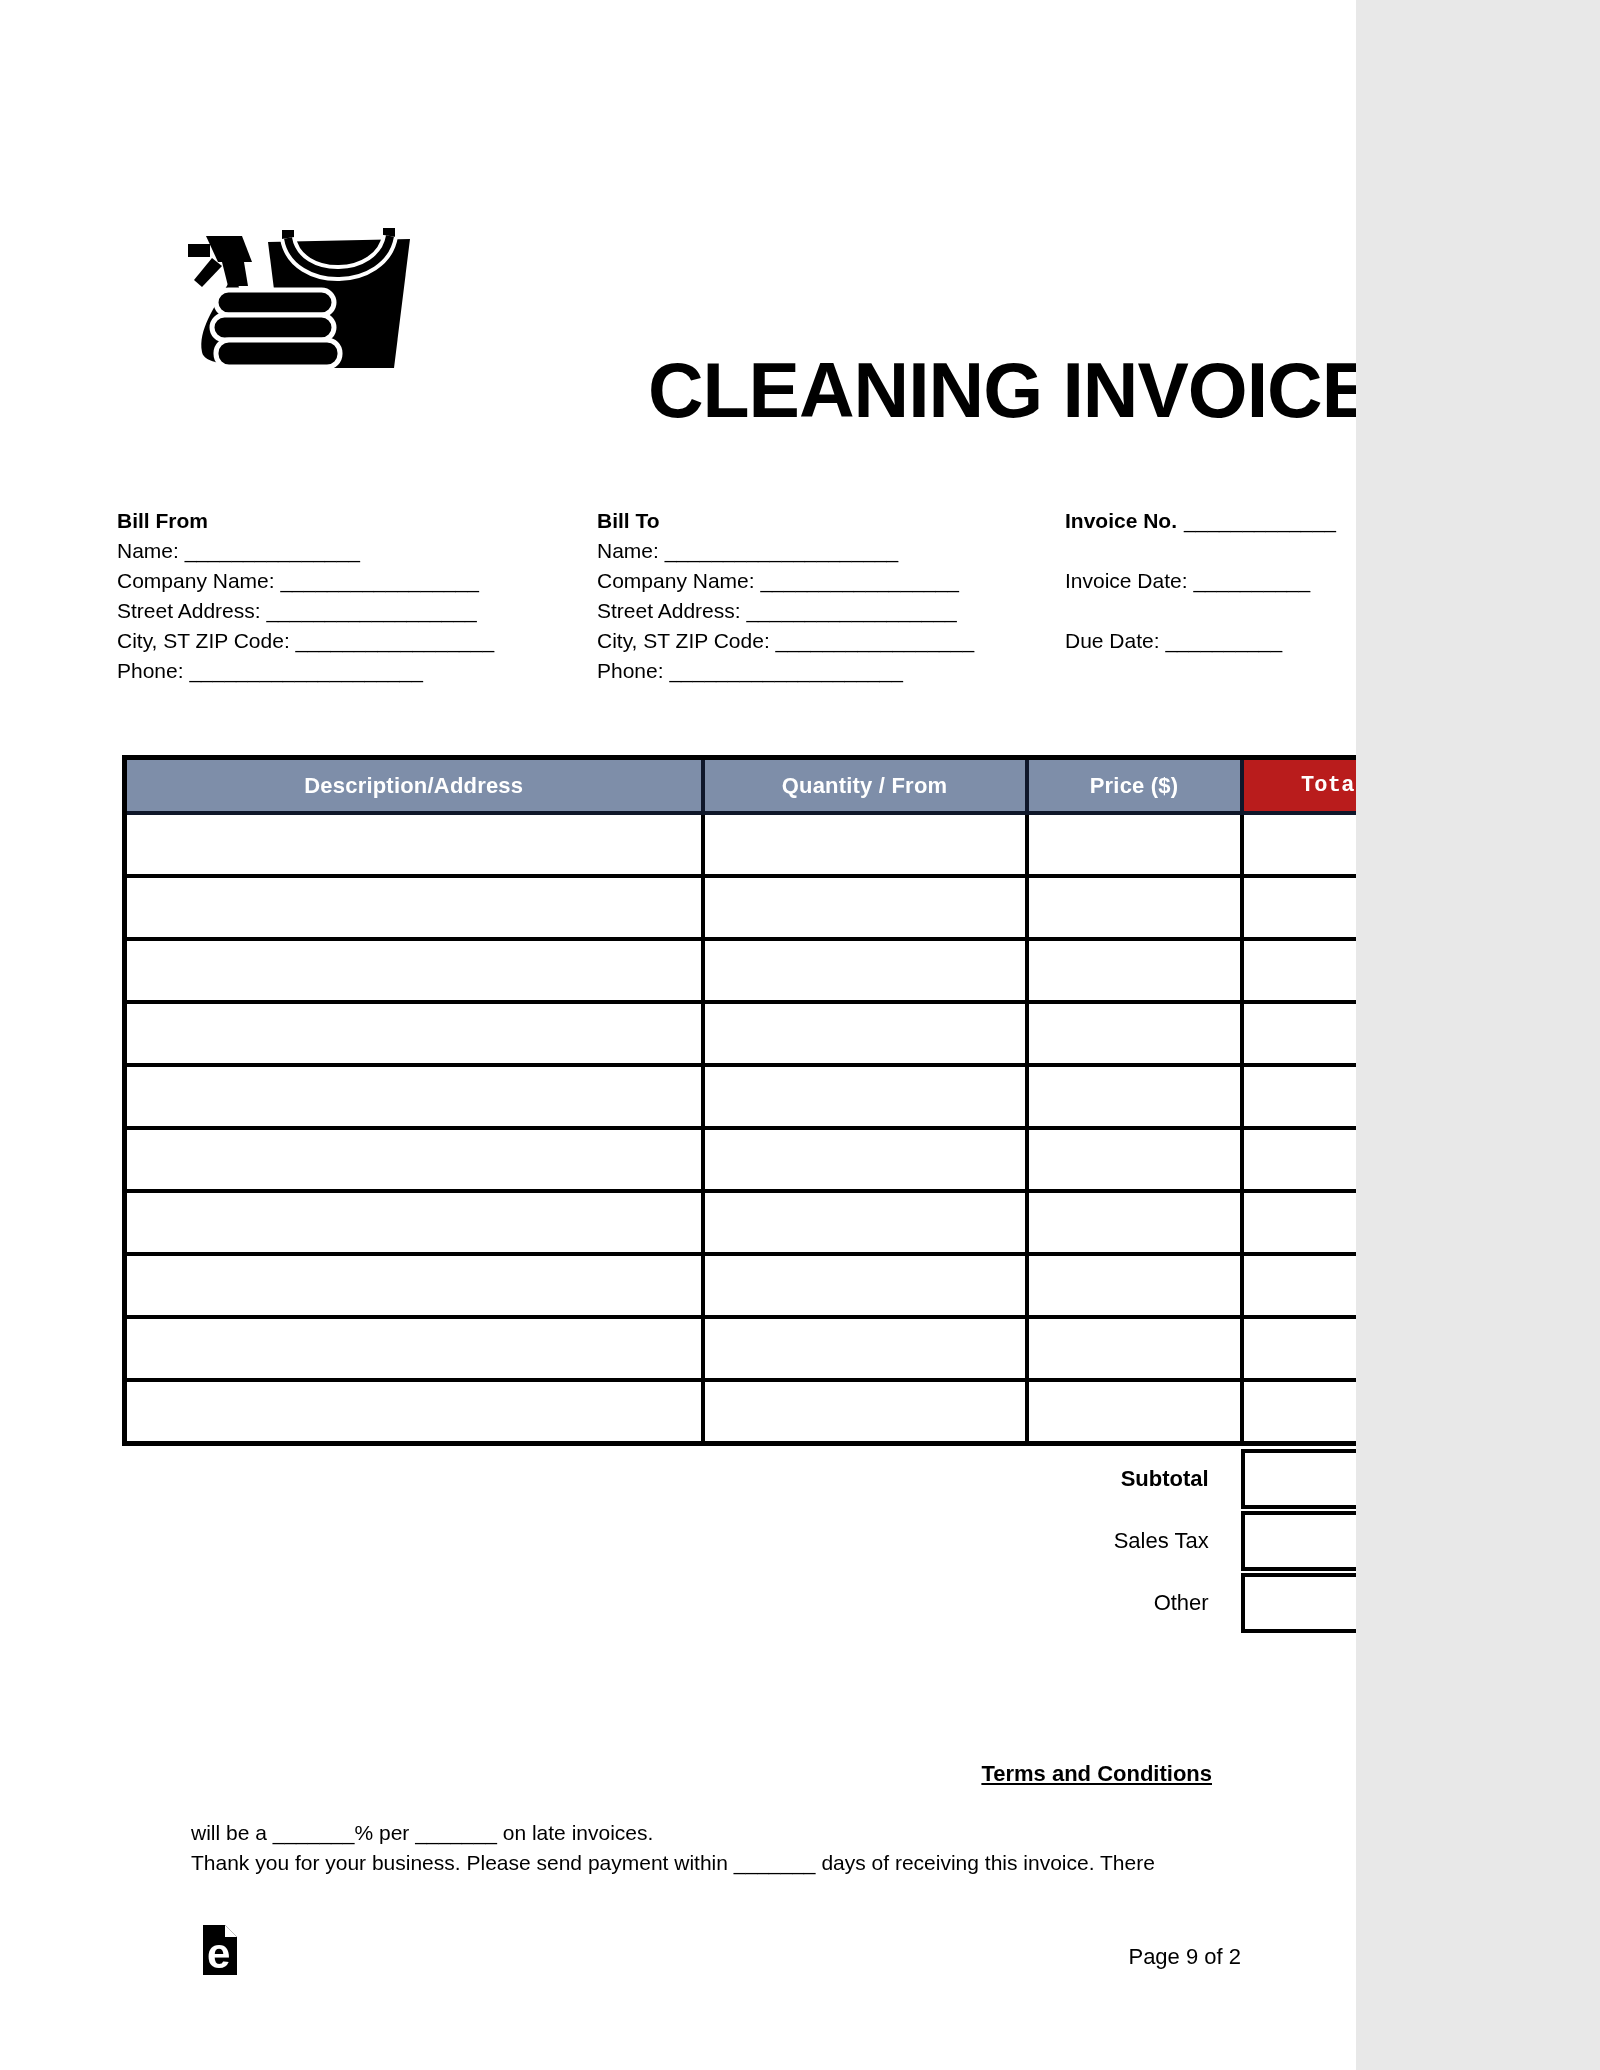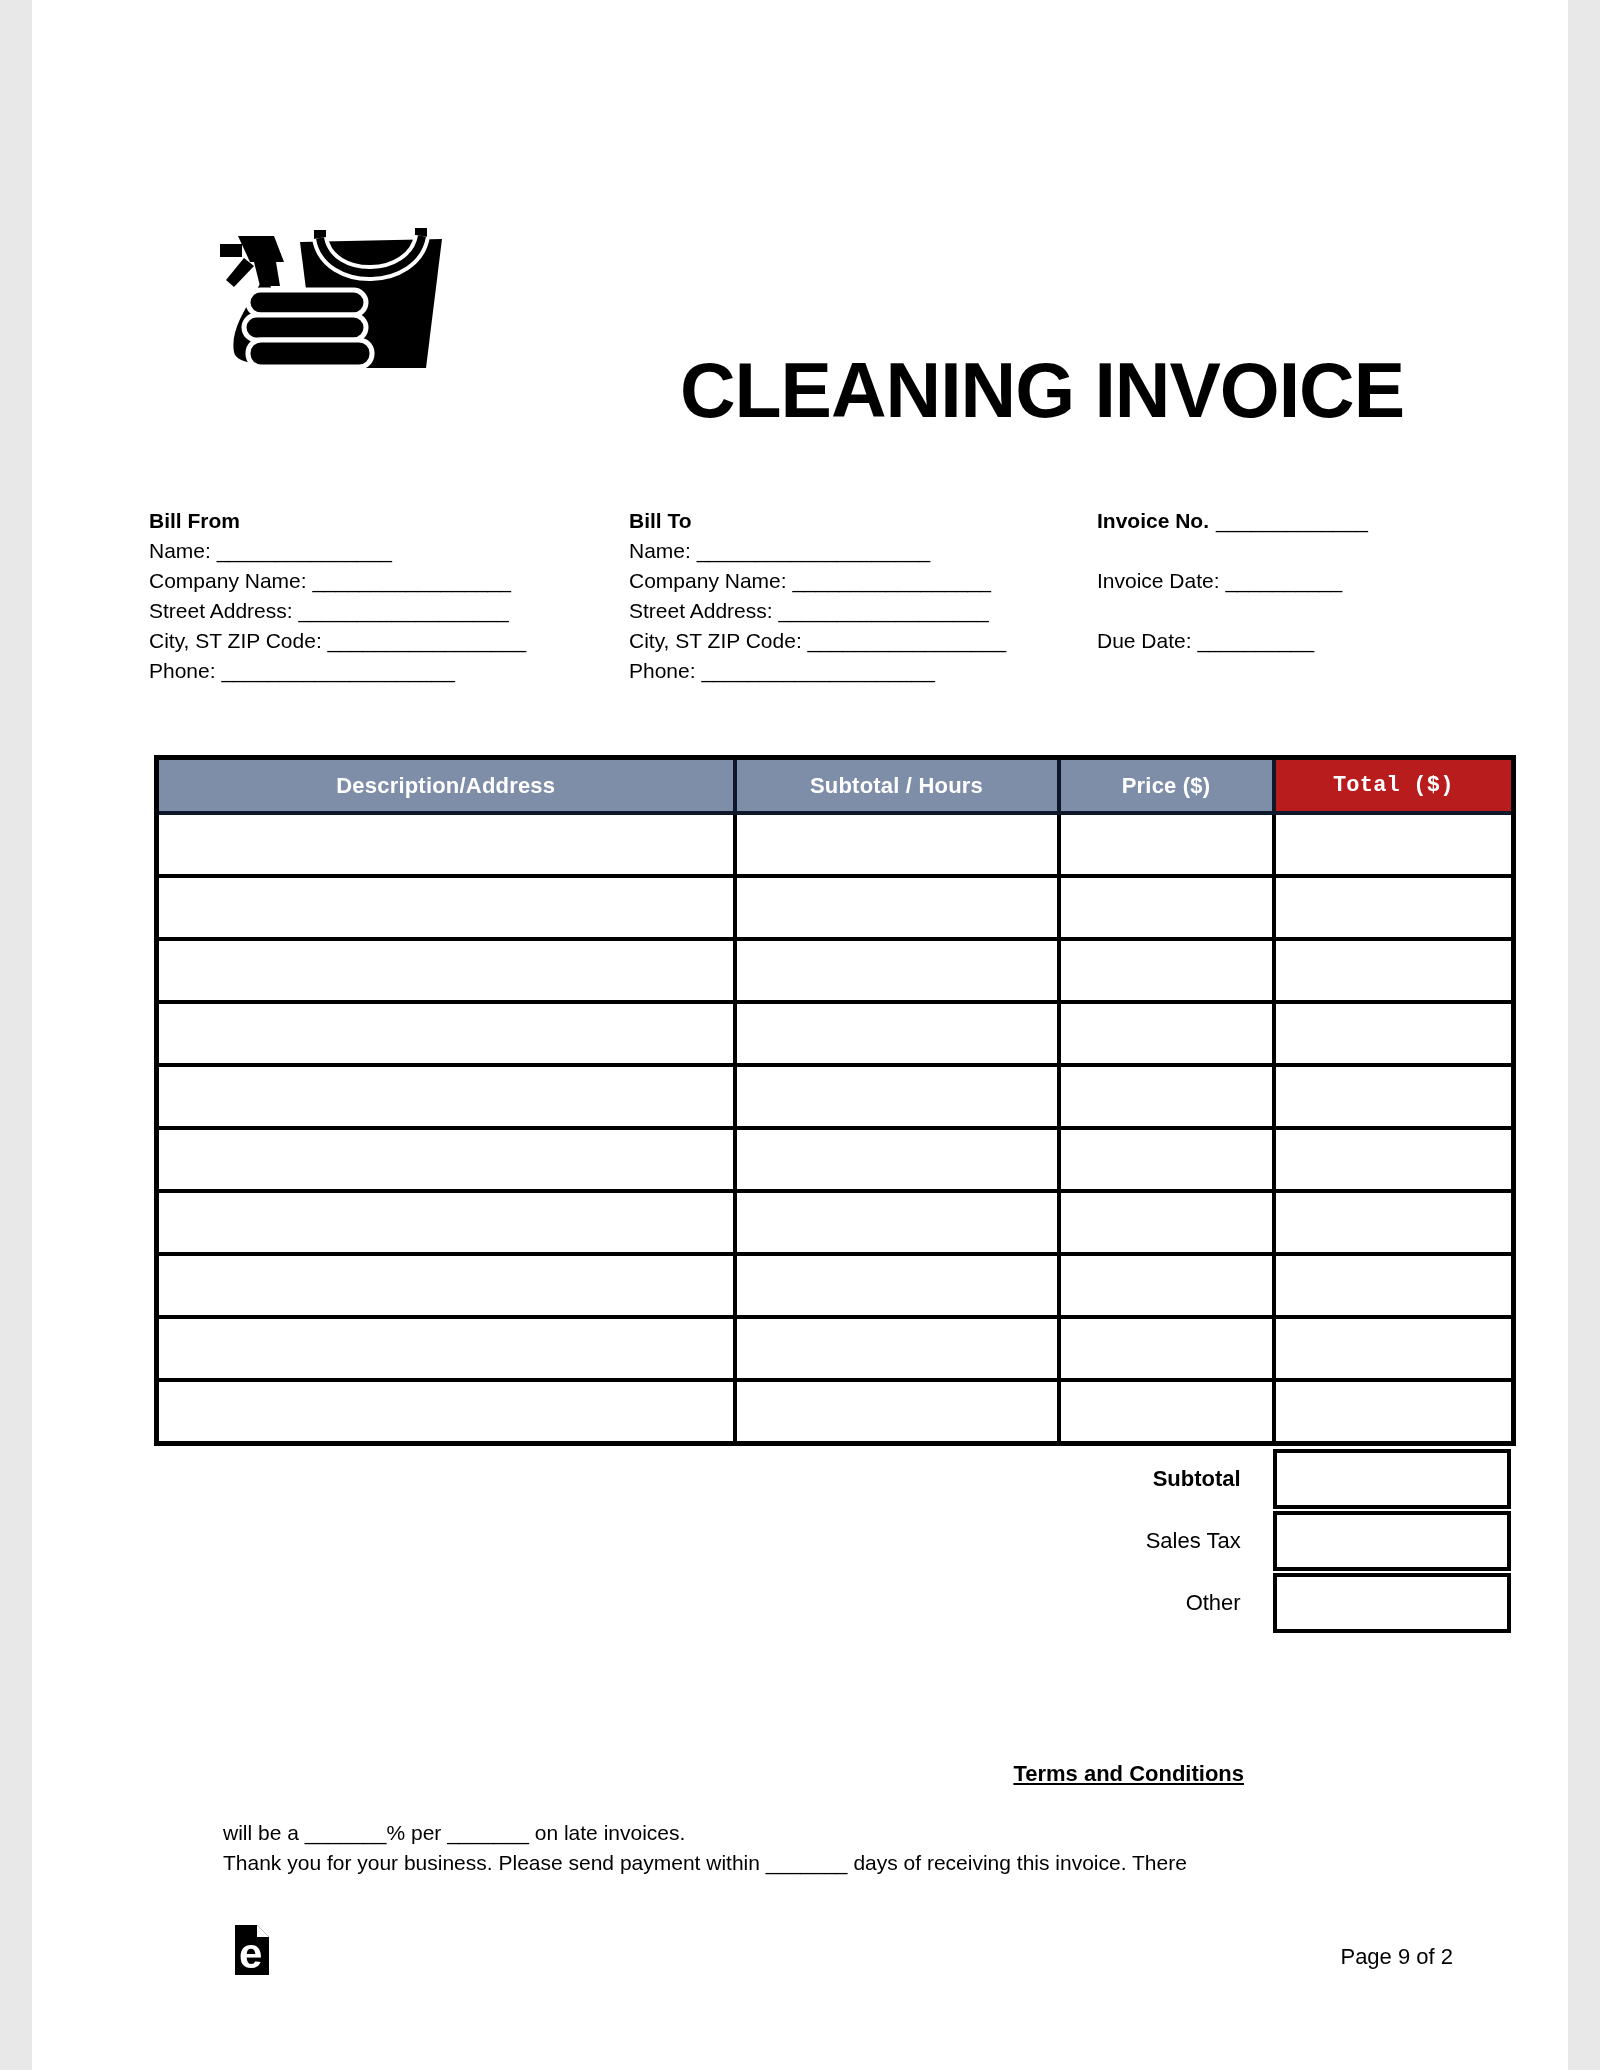--- a/index.html
+++ b/index.html
@@ -1,19 +1,19 @@
 <!DOCTYPE html>
 <html><head>
 <meta charset="utf-8">
 <style>
   html,body { margin:0; padding:0; background:#e8e8e8; }
   .page {
-    position:relative; width:1536px; height:2070px;
+    position:relative; width:1356px; height:2070px;
     background:#ffffff; overflow:hidden;
-    font-family:"Liberation Sans", sans-serif; color:#000;margin-left:32px;
+    font-family:"Liberation Sans", sans-serif; color:#000;
   }
 
   
   .logo { position:absolute; left:186px; top:224px; }
   .title {
     position:absolute; left:580px; top:346px; width:860px; margin:0;
     text-align:center; font-size:77px; font-weight:700;
     letter-spacing:-1px; white-space:nowrap;
   }
 
@@ -131,21 +131,21 @@
   <table class="items">
     <colgroup>
       <col style="width:578px">
         <col style="width:324px">
         <col style="width:215px">
         <col style="width:240px">
     </colgroup>
     <thead>
         <tr id="items-head">
           <th style="background: rgb(126, 142, 169); color: rgb(255, 255, 255);">Description/Address</th>
-          <th style="background: rgb(126, 142, 169); color: rgb(255, 255, 255);">Subtotal / Hours</th>
+          <th style="background: rgb(126, 142, 169); color: rgb(255, 255, 255);">Quantity / From</th>
           <th style="background: rgb(126, 142, 169); color: rgb(255, 255, 255);">Price ($)</th>
           <th style="background: #b91c1c; color: rgb(255, 255, 255); font-family: Liberation Mono, monospace;">Total ($)</th>
         </tr>
       </thead>
     <tbody id="items-body">
         <tr>
           <td></td>
           <td></td>
           <td></td>
           <td></td>

